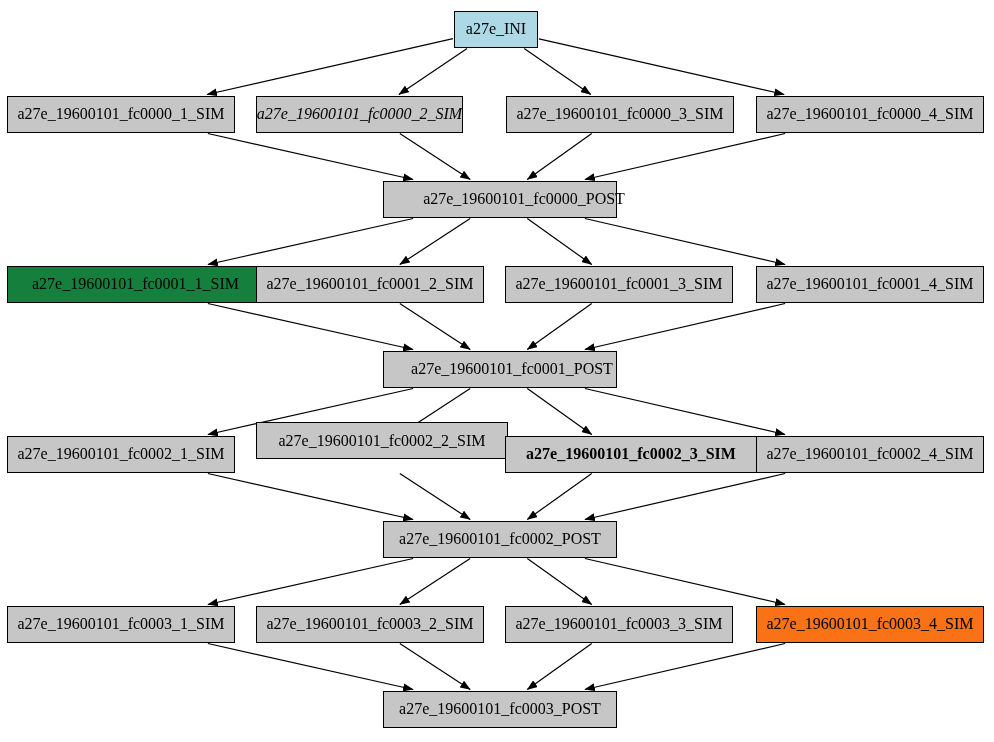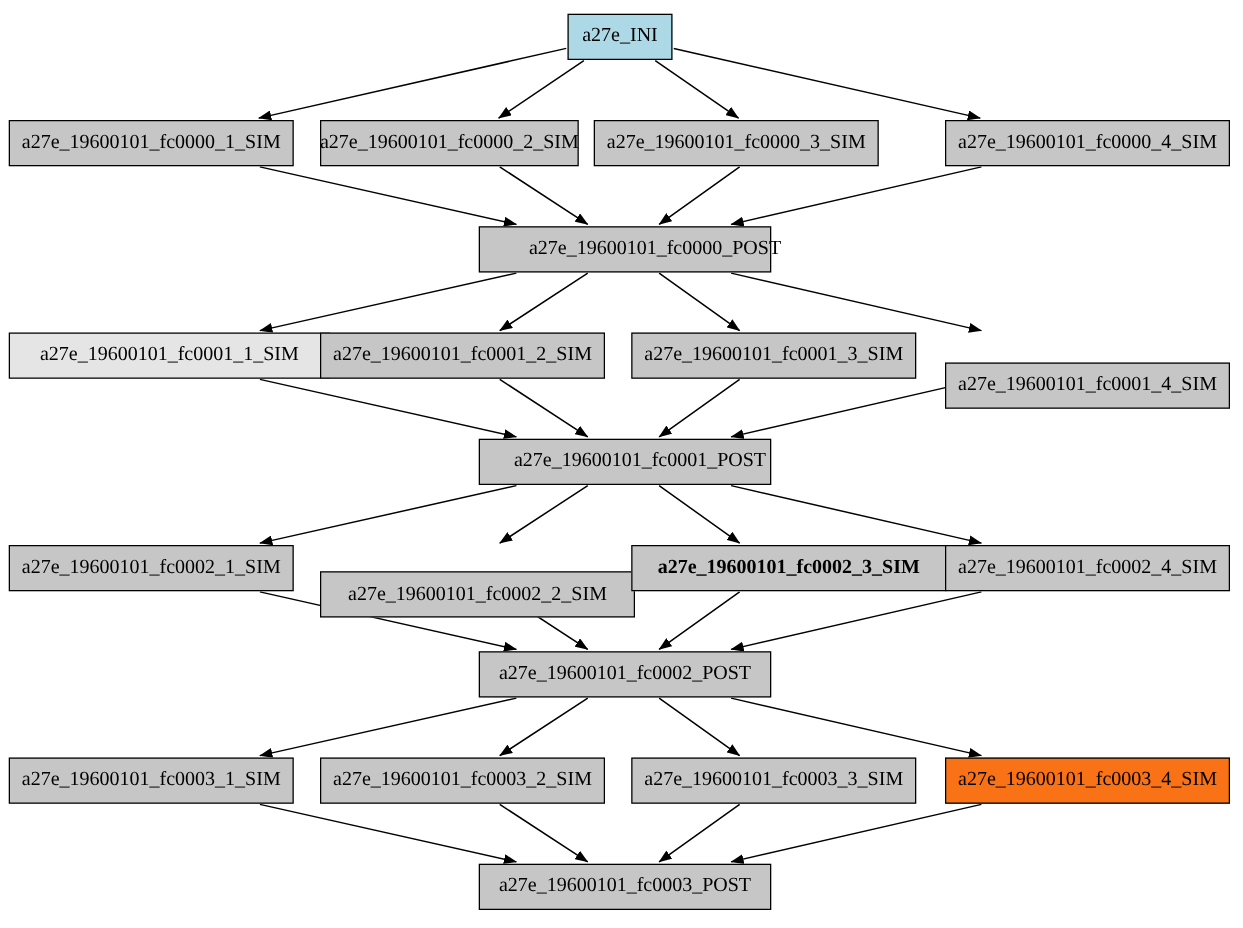--- a/index.html
+++ b/index.html
@@ -76,31 +76,31 @@
         <line x1="584.9" y1="558.5" x2="785.1" y2="604.5" stroke="#000000" stroke-width="1.2" marker-end="url(#arrowhead)"></line>
         <line x1="207.9" y1="643.5" x2="413.1" y2="689.5" stroke="#000000" stroke-width="1.2" marker-end="url(#arrowhead)"></line>
         <line x1="399.8" y1="643.5" x2="470.2" y2="689.5" stroke="#000000" stroke-width="1.2" marker-end="url(#arrowhead)"></line>
         <line x1="591.7" y1="643.5" x2="527.3" y2="689.5" stroke="#000000" stroke-width="1.2" marker-end="url(#arrowhead)"></line>
         <line x1="785.1" y1="643.5" x2="584.9" y2="689.5" stroke="#000000" stroke-width="1.2" marker-end="url(#arrowhead)"></line>
       </g>
   </svg>
   <div id="node-group">
       <div class="node" style="left: 454px; top: 10.5px; width: 84px; height: 37px; background: rgb(173, 216, 230);">a27e_INI</div>
       <div class="node" style="left: 7px; top: 95.5px; width: 228px; height: 37px; background: rgb(198, 198, 198);">a27e_19600101_fc0000_1_SIM</div>
-      <div class="node" style="left: 256px; top: 95.5px; width: 207px; height: 37px; background: rgb(198, 198, 198);">a27e_19600101_fc0000_2_SIM</div>
-      <div class="node" style="left: 475px; top: 95.5px; width: 228px; height: 37px; background: rgb(198, 198, 198);">a27e_19600101_fc0000_3_SIM</div>
+      <div class="node" style="left: 256px; top: 95.5px; width: 207px; height: 37px; background: rgb(198, 198, 198); font-style: italic;">a27e_19600101_fc0000_2_SIM</div>
+      <div class="node" style="left: 506px; top: 95.5px; width: 228px; height: 37px; background: rgb(198, 198, 198);">a27e_19600101_fc0000_3_SIM</div>
       <div class="node" style="left: 756px; top: 95.5px; width: 228px; height: 37px; background: rgb(198, 198, 198);">a27e_19600101_fc0000_4_SIM</div>
       <div class="node" style="left: 383px; top: 180.5px; width: 234px; height: 37px; background: rgb(198, 198, 198); padding-left: 48px;">a27e_19600101_fc0000_POST</div>
-      <div class="node" style="left: 7px; top: 265.5px; width: 257px; height: 37px; background: #e5e5e5;">a27e_19600101_fc0001_1_SIM</div>
+      <div class="node" style="left: 7px; top: 265.5px; width: 257px; height: 37px; background: #15803d;">a27e_19600101_fc0001_1_SIM</div>
       <div class="node" style="left: 256px; top: 265.5px; width: 228px; height: 37px; background: rgb(198, 198, 198);">a27e_19600101_fc0001_2_SIM</div>
       <div class="node" style="left: 505px; top: 265.5px; width: 228px; height: 37px; background: rgb(198, 198, 198);">a27e_19600101_fc0001_3_SIM</div>
-      <div class="node" style="left: 756px; top: 265.5px; width: 228px; height: 37px; background: rgb(198, 198, 198); margin-top: 24px;">a27e_19600101_fc0001_4_SIM</div>
+      <div class="node" style="left: 756px; top: 265.5px; width: 228px; height: 37px; background: rgb(198, 198, 198);">a27e_19600101_fc0001_4_SIM</div>
       <div class="node" style="left: 383px; top: 350.5px; width: 234px; height: 37px; background: rgb(198, 198, 198); padding-left: 24px;">a27e_19600101_fc0001_POST</div>
       <div class="node" style="left: 7px; top: 435.5px; width: 228px; height: 37px; background: rgb(198, 198, 198);">a27e_19600101_fc0002_1_SIM</div>
-      <div class="node" style="left: 256px; top: 457px; width: 252px; height: 37px; background: rgb(198, 198, 198);">a27e_19600101_fc0002_2_SIM</div>
+      <div class="node" style="left: 256px; top: 422px; width: 252px; height: 37px; background: rgb(198, 198, 198);">a27e_19600101_fc0002_2_SIM</div>
       <div class="node" style="left: 505px; top: 435.5px; width: 252px; height: 37px; background: rgb(198, 198, 198); font-weight: bold;">a27e_19600101_fc0002_3_SIM</div>
       <div class="node" style="left: 756px; top: 435.5px; width: 228px; height: 37px; background: rgb(198, 198, 198);">a27e_19600101_fc0002_4_SIM</div>
       <div class="node" style="left: 383px; top: 520.5px; width: 234px; height: 37px; background: rgb(198, 198, 198);">a27e_19600101_fc0002_POST</div>
       <div class="node" style="left: 7px; top: 605.5px; width: 228px; height: 37px; background: rgb(198, 198, 198);">a27e_19600101_fc0003_1_SIM</div>
       <div class="node" style="left: 256px; top: 605.5px; width: 228px; height: 37px; background: rgb(198, 198, 198);">a27e_19600101_fc0003_2_SIM</div>
       <div class="node" style="left: 505px; top: 605.5px; width: 228px; height: 37px; background: rgb(198, 198, 198);">a27e_19600101_fc0003_3_SIM</div>
       <div class="node" style="left: 756px; top: 605.5px; width: 228px; height: 37px; background: #f97316;">a27e_19600101_fc0003_4_SIM</div>
       <div class="node" style="left: 383px; top: 690.5px; width: 234px; height: 37px; background: rgb(198, 198, 198);">a27e_19600101_fc0003_POST</div>
     </div>
 </div>

